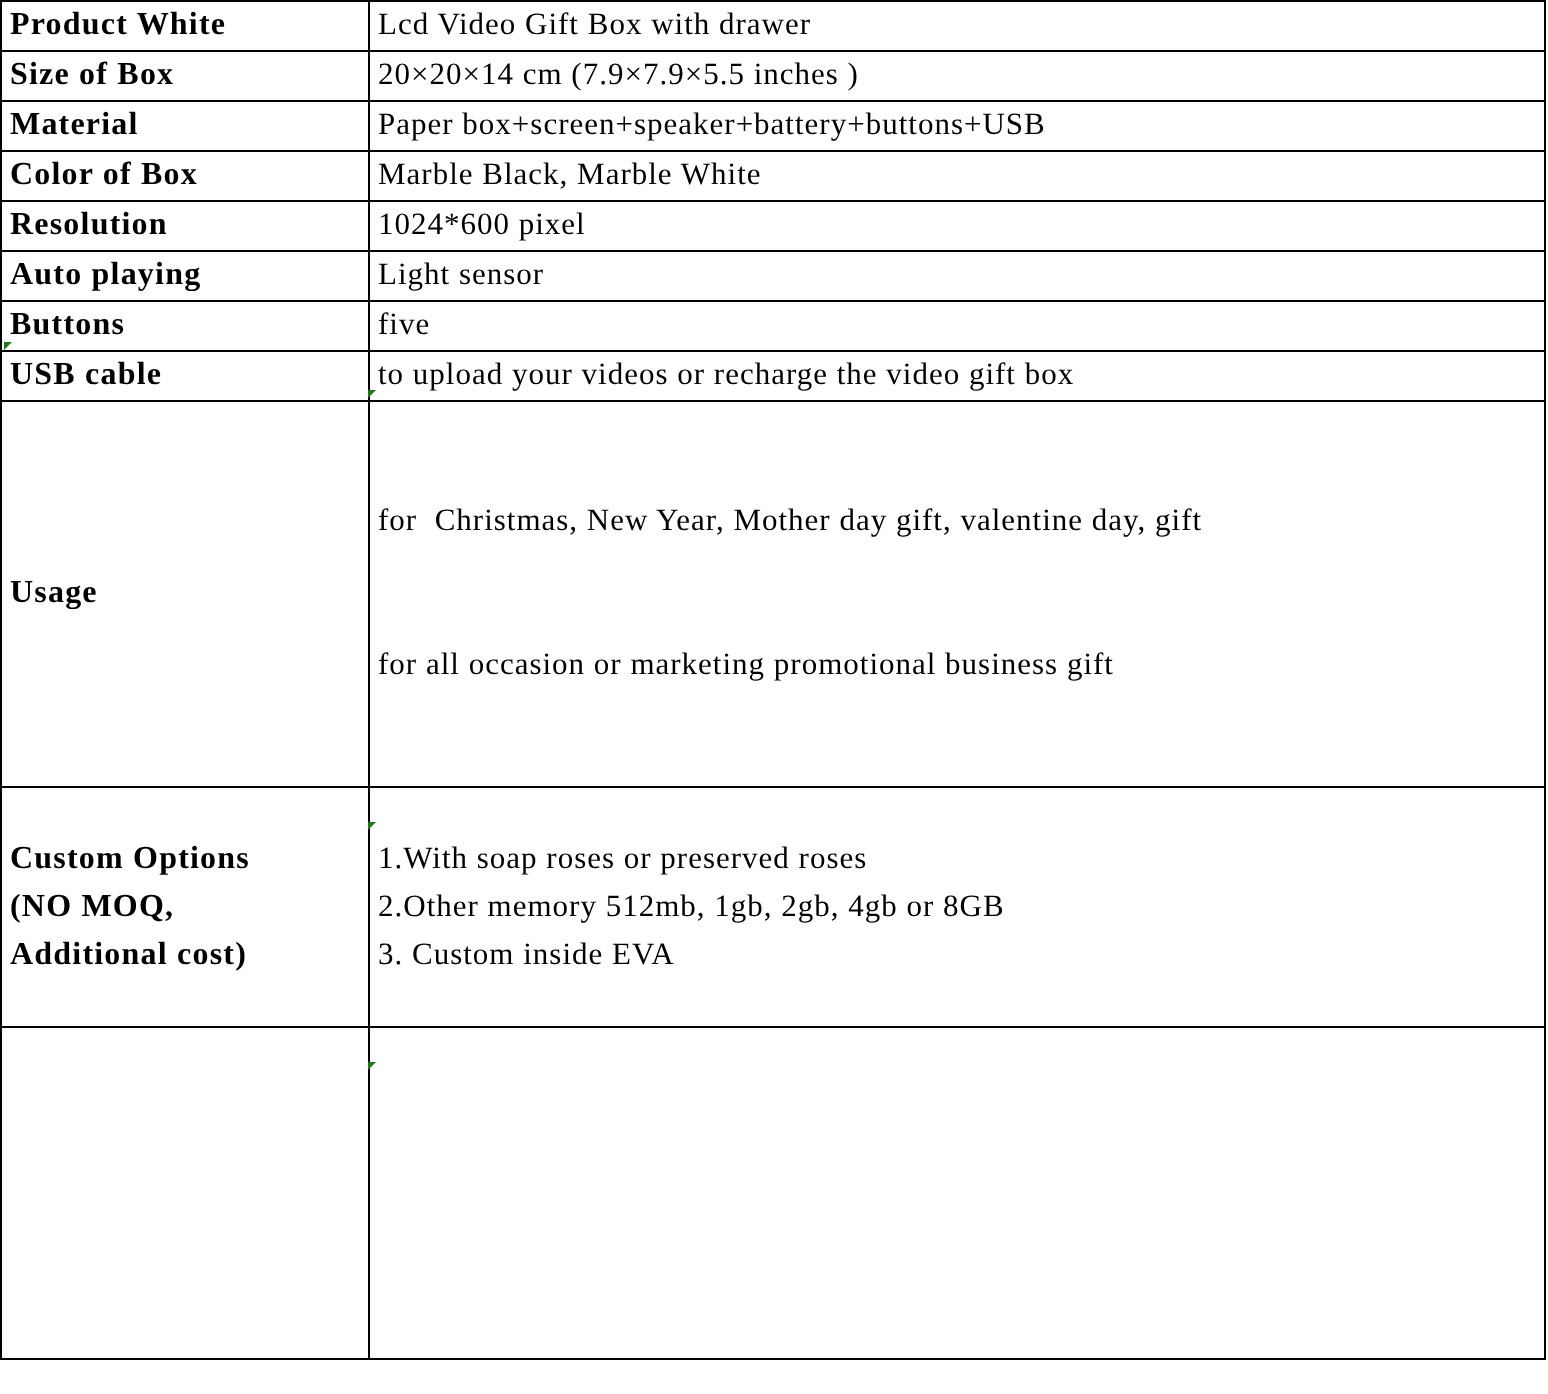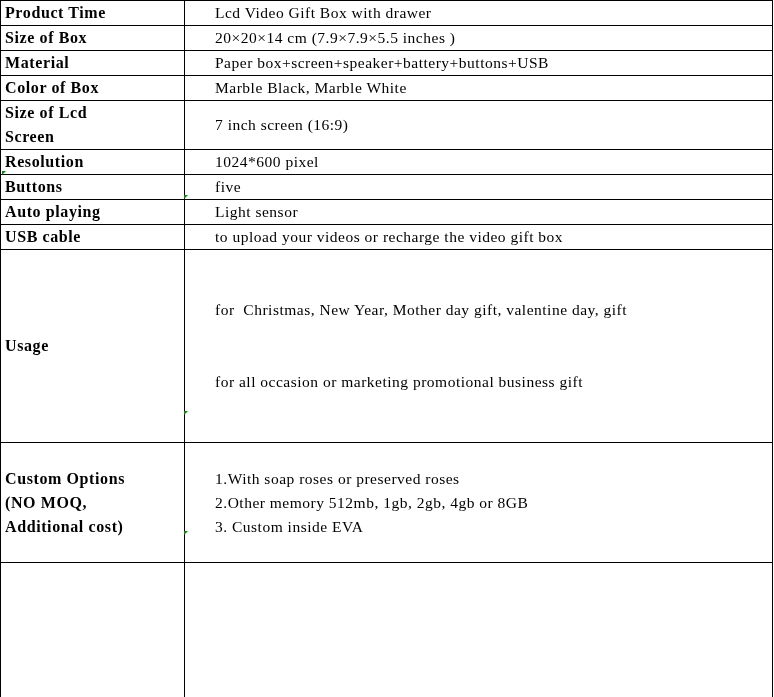--- a/index.html
+++ b/index.html
@@ -22,33 +22,33 @@
     white-space: nowrap;
   }
   td.label {
     width: 175px;
     font-weight: bold;
     font-family: "Liberation Serif", "DejaVu Serif", serif;
     font-size: 16px;
     letter-spacing: 0.6px;
   }
   td.value { font-family: "Liberation Serif", "DejaVu Serif", serif; font-size: 15.5px; letter-spacing: 0.5px; }
-  td.value .line { display: block; margin-left: 26px; }
+  td.value .line { display: block; }
   .mark {
     position: absolute; width: 0; height: 0;
     border-top: 4px solid #1a7a1a; border-right: 4px solid transparent;
   }
 </style>
 </head>
 <body>
 
 <table class="spec">
   <tbody>
     <tr style="height:24px">
-      <td class="label"><span class="line">Product Time</span></td>
+      <td class="label"><span class="line">Product White</span></td>
       <td class="value">
           <span class="line">Lcd Video Gift Box with drawer</span>
         </td>
     </tr>
     <tr style="height:24px">
       <td class="label"><span>Size of Box</span></td>
       <td class="value">
           <span class="line">20×20×14 cm (7.9×7.9×5.5 inches )</span>
         </td>
     </tr>
@@ -57,45 +57,36 @@
       <td class="value">
           <span class="line">Paper box+screen+speaker+battery+buttons+USB</span>
         </td>
     </tr>
     <tr style="height:24px">
       <td class="label"><span>Color of Box</span></td>
       <td class="value">
           <span class="line">Marble Black, Marble White</span>
         </td>
     </tr>
-    <tr style="height:48px">
-      <td class="label">
-        <span class="line" style="display:block">Size of Lcd</span>
-        <span class="line" style="display:block">Screen</span>
-      </td>
-      <td class="value">
-          <span class="line">7 inch screen (16:9)</span>
-        </td>
-    </tr>
     <tr style="height:24px">
       <td class="label"><span>Resolution</span></td>
       <td class="value">
           <span class="line">1024*600 pixel</span>
         </td>
     </tr>
     <tr style="height:24px">
+      <td class="label"><span>Auto playing</span></td>
+      <td class="value">
+          <span class="line">Light sensor</span>
+        </td>
+    </tr>
+    <tr style="height:24px">
       <td class="label"><span>Buttons</span></td>
       <td class="value">
           <span class="line">five</span>
-        </td>
-    </tr>
-    <tr style="height:24px">
-      <td class="label"><span>Auto playing</span></td>
-      <td class="value">
-          <span class="line">Light sensor</span>
         </td>
     </tr>
     <tr style="height:24px">
       <td class="label"><span>USB cable</span></td>
       <td class="value">
           <span class="line">to upload your videos or recharge the video gift box</span>
         </td>
     </tr>
     <tr style="height:48px">
       <td class="label"><span>Usage</span></td>

